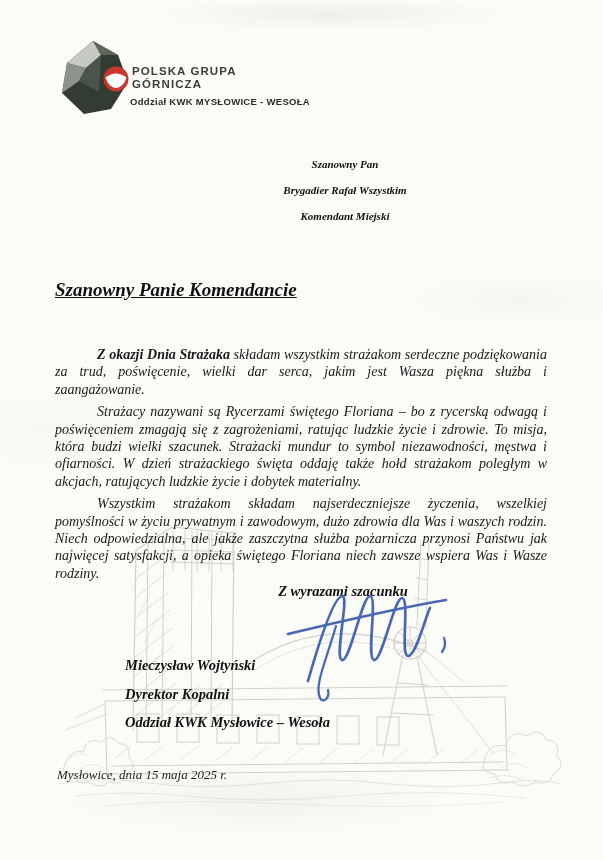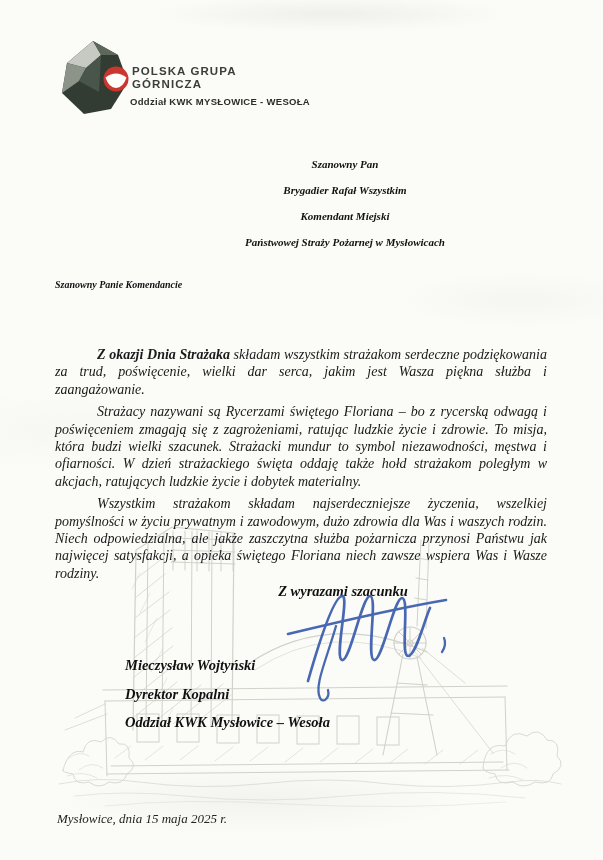--- a/index.html
+++ b/index.html
@@ -25,36 +25,36 @@
   .brand{left:77px;top:27px;line-height:13px;font-family:"Liberation Sans",sans-serif;
          font-weight:bold;font-size:11.5px;letter-spacing:1.1px;color:#3c3c3a;}
   .division{left:75px;top:58px;font-family:"Liberation Sans",sans-serif;
          font-weight:bold;font-size:9.5px;letter-spacing:0.3px;color:#2c2c2a;}
 
   
   .addressee{left:95px;top:151px;width:500px;text-align:center;
     font-weight:bold;font-style:italic;font-size:11px;line-height:26px;color:#101010;}
 
   
-  .salutation{left:55px;top:279px;font-weight:bold;font-style:italic;font-size:10px;color:#101010;}
+  .salutation{left:55px;top:279px;font-weight:bold;font-style:italic;font-size:19px;color:#101010;text-decoration:underline;}
 
   
   .body-text{left:55px;top:346px;width:492px;color:#191919;}
   .body-text p{margin:0 0 5px 0;font-style:italic;font-size:14px;line-height:17.4px;
     text-align:justify;text-indent:42px;}
   .body-text .lead{font-weight:bold;}
 
   
   .closing{left:143px;top:583px;width:400px;text-align:center;
     font-weight:bold;font-style:italic;font-size:14.5px;color:#101010;}
   .signer{left:125px;top:651px;width:400px;text-align:left;
     font-weight:bold;font-style:italic;font-size:14.5px;line-height:28.5px;color:#101010;}
 
   
-  .dateline{left:57px;top:811px;font-style:italic;font-size:13px;color:#232323;}
+  .dateline{left:57px;top:767px;font-style:italic;font-size:13px;color:#232323;}
 
   svg{display:block;}
 </style>
 </head>
 <body>
 
 <div class="page">
 
   <svg class="abs" style="left:45px;top:518px;" width="530" height="295" viewBox="0 0 530 295">
     <g stroke="#b0b0a4" fill="none" stroke-width="1" opacity="0.55" stroke-linecap="round">
@@ -119,21 +119,20 @@
       <div>POLSKA GRUPA</div>
       <div>GÓRNICZA</div>
     </div>
     <div class="abs division">Oddział KWK MYSŁOWICE - WESOŁA</div>
   </div>
 
   <div class="abs addressee">
     <div>Szanowny Pan</div>
     <div>Brygadier Rafał Wszystkim</div>
     <div>Komendant Miejski</div>
-    <div>Państwowej Straży Pożarnej w Mysłowicach</div>
   </div>
 
   <div class="abs salutation">Szanowny Panie Komendancie</div>
 
   <div class="abs body-text">
     <p><span class="lead">Z okazji Dnia Strażaka</span><span> składam wszystkim strażakom serdeczne podziękowania za trud, poświęcenie, wielki dar serca, jakim jest Wasza piękna służba i zaangażowanie.</span></p>
     <p>Strażacy nazywani są Rycerzami świętego Floriana – bo z rycerską odwagą i poświęceniem zmagają się z zagrożeniami, ratując ludzkie życie i zdrowie. To misja, która budzi wielki szacunek. Strażacki mundur to symbol niezawodności, męstwa i ofiarności. W dzień strażackiego święta oddaję także hołd strażakom poległym w akcjach, ratujących ludzkie życie i dobytek materialny.</p>
     <p>Wszystkim strażakom składam najserdeczniejsze życzenia, wszelkiej pomyślności w życiu prywatnym i zawodowym, dużo zdrowia dla Was i waszych rodzin. Niech odpowiedzialna, ale jakże zaszczytna służba pożarnicza przynosi Państwu jak najwięcej satysfakcji, a opieka świętego Floriana niech zawsze wspiera Was i Wasze rodziny.</p>
   </div>
 

